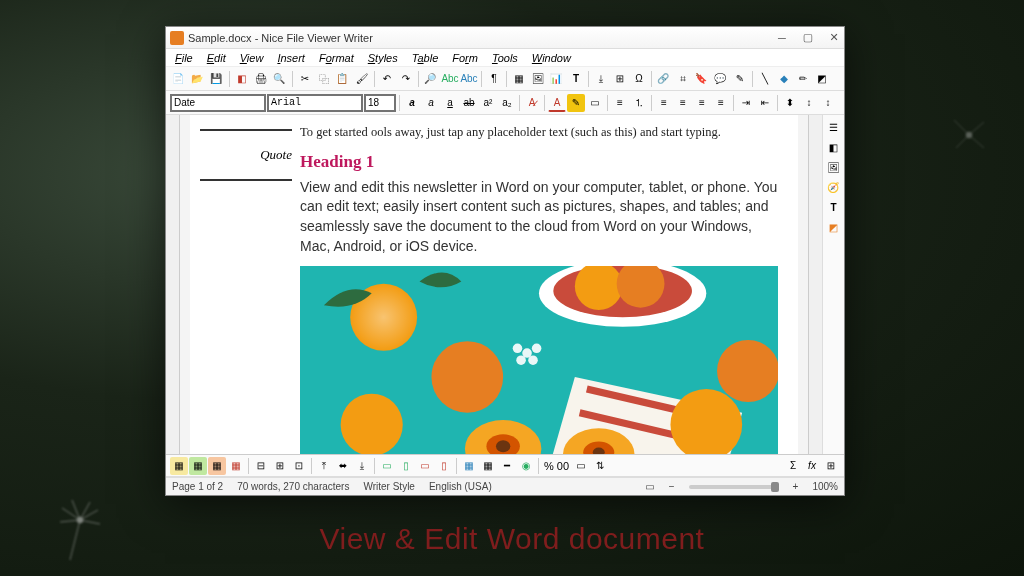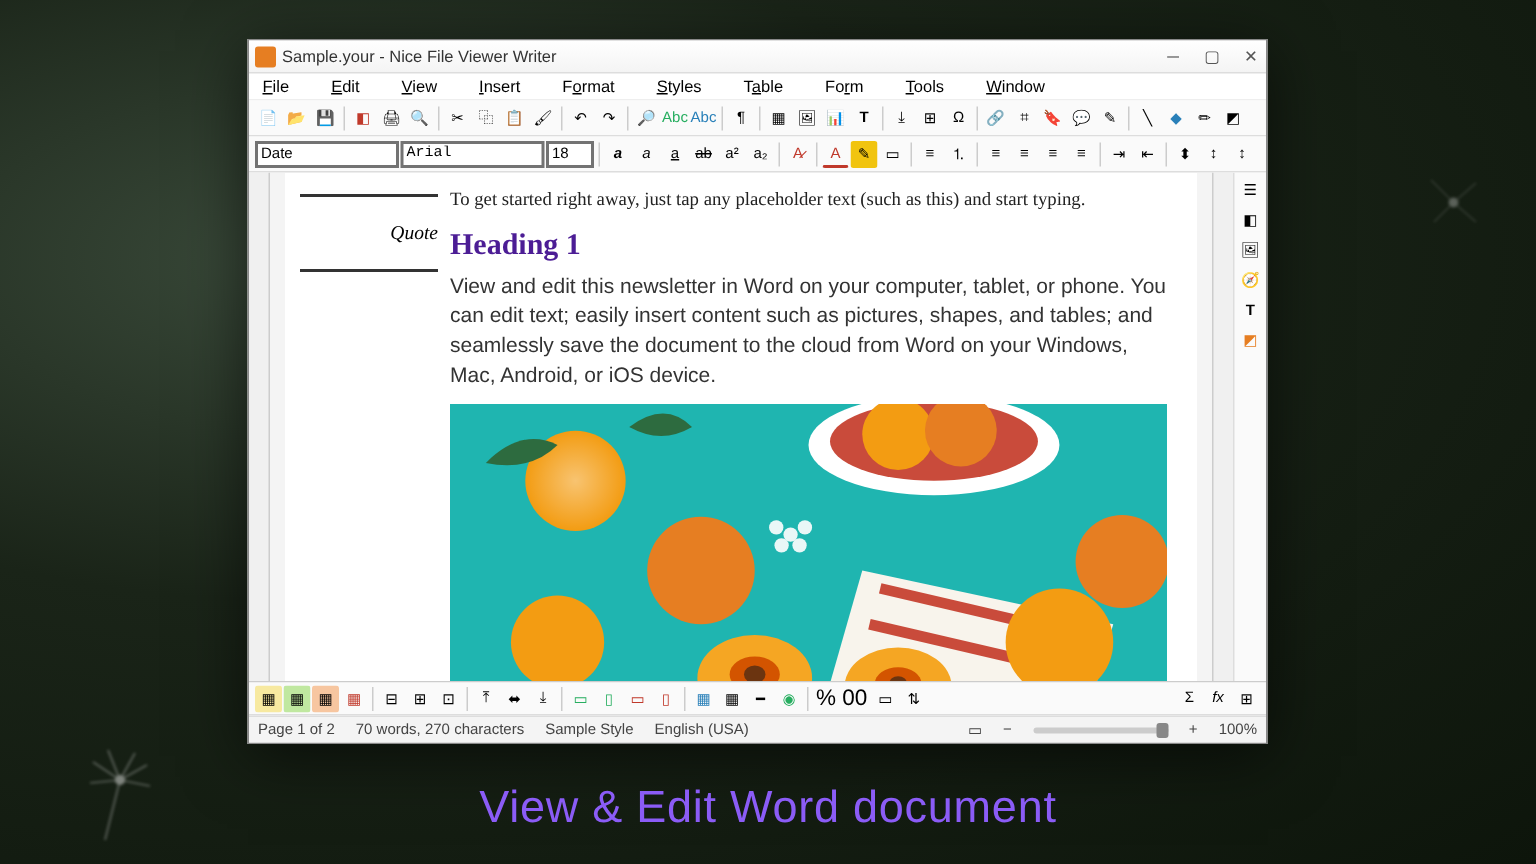--- a/index.html
+++ b/index.html
@@ -19,48 +19,48 @@
 }
 .titlebar {
   height: 22px; background: linear-gradient(#fff,#f4f4f4);
   display: flex; align-items: center; padding: 0 4px;
   border-bottom: 1px solid #ddd; font-size: 11px;
 }
 .titlebar .app-icon { width:14px; height:14px; margin-right:4px; background:#e67e22; border-radius:2px; }
 .titlebar .title { flex:1; color:#333; }
 .winbtns { display:flex; gap:14px; }
 .winbtn { width:12px; height:12px; display:flex; align-items:center; justify-content:center; color:#555; font-size:11px; cursor:pointer; }
-.menubar { height:18px; display:flex; align-items:center; gap:18px; padding:0 4px; font-size:11px; border-bottom:1px solid #eee; }
+.menubar { height:18px; display:flex; align-items:center; gap:4px; padding:0 4px; font-size:11px; border-bottom:1px solid #eee;font-style:italic; }
 .menubar span { padding:1px 5px; cursor:pointer; }
 .menubar span u { text-decoration:underline; }
 .toolbar { display:flex; flex-wrap:wrap; gap:1px; padding:2px 4px; border-bottom:1px solid #ddd; background:#fafafa; min-height:24px; align-items:center; }
 .tbtn { width:18px; height:18px; border:1px solid transparent; border-radius:2px; display:flex; align-items:center; justify-content:center; font-size:10px; cursor:pointer; }
 .sep { width:1px; height:16px; background:#ccc; margin:0 2px; }
 .selbox { height:18px; font-size:10px; border:2px solid #737373; background:#fff; padding:0 2px; }
 .content-area { flex:1; display:flex; overflow:hidden; }
 .ruler-v { width:14px; background:#f0f0f0; border-right:1px solid #ccc; }
 .doc-wrap { flex:1; background:#f4f4f4; overflow:auto; position:relative; }
 .page { background:#fff; margin:0 10px; padding:8px 20px 8px 10px; min-height:100%; display:flex; }
 .leftcol { width:100px; padding-right:8px; }
 .quote-box { border-top:2px solid #333; border-bottom:2px solid #333; padding:16px 0; margin-top:6px; text-align:right; font-style:italic; font-family:Georgia,serif; font-size:13px; }
 .maincol { flex:1; }
 .para { font-family:Georgia,serif; font-size:12.5px; line-height:1.5; color:#222; margin-bottom:10px; }
-.h1 { font-family:Georgia,serif; font-size:20px; font-weight:bold; color:#4c1d95; margin:8px 0 6px; }
+.h1 { font-family:Georgia,serif; font-size:17px; font-weight:bold; color:#be185d; margin:8px 0 6px; }
 .small-para { font-size:14px; line-height:1.4; color:#333; margin-bottom:10px; }
 .docimg { width:100%; height:210px; border-radius:0; }
 .side-tools { width:22px; background:#fafafa; border-left:1px solid #ddd; display:flex; flex-direction:column; gap:4px; padding:4px 2px; align-items:center; }
 .side-tools .tbtn { width:16px; height:16px; }
 .scroll-v { width:14px; background:#f0f0f0; border-left:1px solid #ccc; }
 .bottom-bars { border-top:1px solid #ccc; }
 .toolbar2 { display:flex; gap:1px; padding:2px 4px; background:#fafafa; border-bottom:1px solid #ddd; align-items:center; height:22px; }
 .statusbar { height:18px; background:#f4f4f4; display:flex; align-items:center; font-size:10px; color:#444; padding:0 6px; gap:14px; border-top:1px solid #ddd; }
 .statusbar .spacer { flex:1; }
 .zoom-slider { width:90px; height:4px; background:#ccc; position:relative; border-radius:2px; }
 .zoom-slider .thumb { position:absolute; right:0; top:-3px; width:8px; height:10px; background:#888; border-radius:2px; }
-.caption { position:absolute; bottom:20px; left:0; right:0; text-align:center; color:#8b5cf6; font-size:30px; font-weight:300; letter-spacing:0.5px; }
+.caption { position:absolute; bottom:20px; left:0; right:0; text-align:center; color:#7f1d1d; font-size:30px; font-weight:300; letter-spacing:0.5px; }
 </style>
 </head>
 <body>
 
 <div class="dandelion" style="left:40px; top:480px;">
 <svg width="100" height="80">
       <g stroke="#fff" stroke-width="0.8" fill="#fff" opacity="0.9">
 <line x1="30" y1="80" x2="40" y2="40"></line>
         <circle cx="40" cy="40" r="3"></circle>
 <g transform="translate(40,40)">
@@ -83,21 +83,21 @@
         <line x1="35" y1="35" x2="22" y2="48"></line>
         <line x1="35" y1="35" x2="50" y2="48"></line>
       </g>
     </svg>
 </div>
 
 <div class="window">
 
   <div class="titlebar">
     <div class="app-icon"></div>
-    <div class="title">Sample.your - Nice File Viewer Writer</div>
+    <div class="title">Sample.docx - Nice File Viewer Writer</div>
     <div class="winbtns">
       <div class="winbtn">─</div>
       <div class="winbtn">▢</div>
       <div class="winbtn">✕</div>
     </div>
   </div>
 
   <div class="menubar">
     <span><u>F</u>ile</span>
     <span><u>E</u>dit</span>
@@ -190,21 +190,21 @@
   </div>
 
   <div class="content-area">
     <div class="ruler-v"></div>
     <div class="doc-wrap">
       <div class="page">
         <div class="leftcol">
           <div class="quote-box">Quote</div>
         </div>
         <div class="maincol">
-          <p class="para">To get started right away, just tap any placeholder text (such as this) and start typing.</p>
+          <p class="para">To get started ools away, just tap any placeholder text (such as this) and start typing.</p>
           <div class="h1">Heading 1</div>
           <p class="small-para">View and edit this newsletter in Word on your computer, tablet, or phone. You can edit text; easily insert content such as pictures, shapes, and tables; and seamlessly save the document to the cloud from Word on your Windows, Mac, Android, or iOS device.</p>
           <svg class="docimg" viewBox="0 0 400 210" preserveAspectRatio="xMidYMid slice">
             <rect width="400" height="210" fill="#1fb5b0"></rect>
 
             <g transform="translate(230,110)">
               <polygon points="0,0 140,30 120,100 -20,70" fill="#f8f4ec"></polygon>
               <line x1="10" y1="10" x2="130" y2="38" stroke="#c94b3b" stroke-width="6"></line>
               <line x1="4" y1="30" x2="124" y2="58" stroke="#c94b3b" stroke-width="6"></line>
             </g>
@@ -280,32 +280,32 @@
       <div class="tbtn" style="color:#27ae60">▭</div>
       <div class="tbtn" style="color:#27ae60">▯</div>
       <div class="tbtn" style="color:#c0392b">▭</div>
       <div class="tbtn" style="color:#c0392b">▯</div>
       <div class="sep"></div>
       <div class="tbtn" style="color:#2980b9">▦</div>
       <div class="tbtn">▦</div>
       <div class="tbtn">━</div>
       <div class="tbtn" style="color:#27ae60">◉</div>
       <div class="sep"></div>
-      <span style="font-size:15px;padding:0 2px">% 00</span>
+      <span style="font-size:11px;padding:0 2px">% 00</span>
       <div class="tbtn">▭</div>
       <div class="tbtn">⇅</div>
       <div style="flex:1"></div>
       <div class="tbtn">Σ</div>
       <div class="tbtn" style="font-style:italic">fx</div>
       <div class="tbtn">⊞</div>
     </div>
     <div class="statusbar">
       <span>Page 1 of 2</span>
       <span>70 words, 270 characters</span>
-      <span>Sample Style</span>
+      <span>Writer Style</span>
       <span>English (USA)</span>
       <div class="spacer"></div>
       <span>▭</span>
       <span>−</span>
       <div class="zoom-slider">
           <div class="thumb"></div>
         </div>
       <span>+</span>
       <span>100%</span>
     </div>

